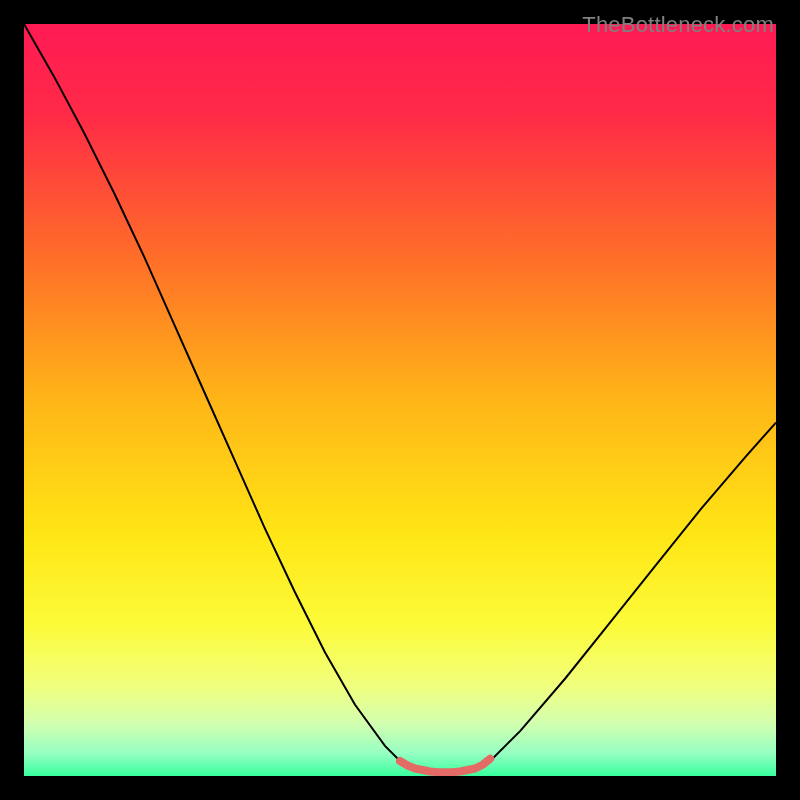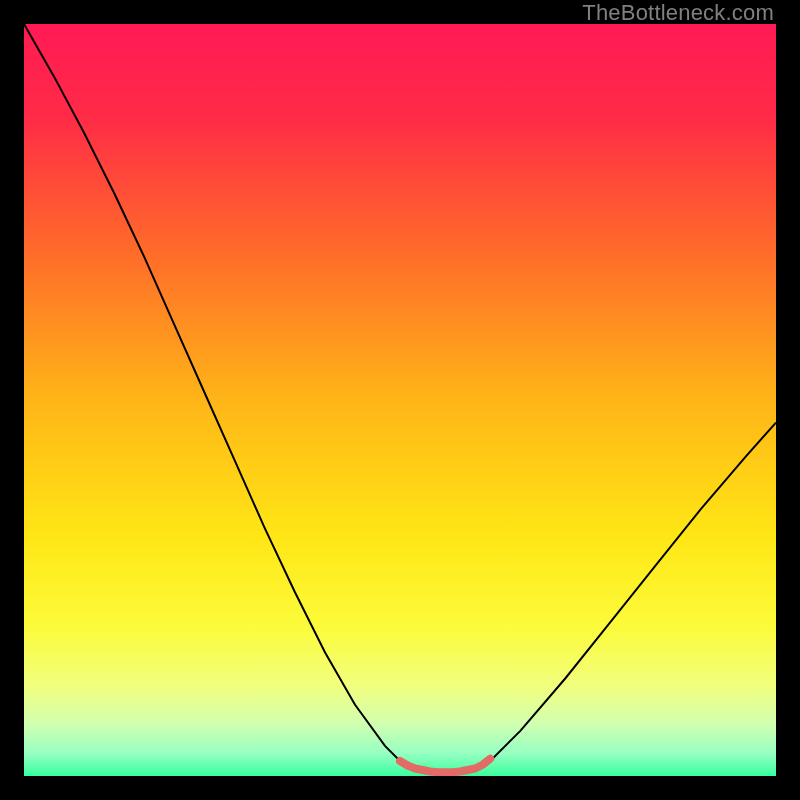--- a/index.html
+++ b/index.html
@@ -14,21 +14,21 @@
   .frame {
     position: absolute;
     left: 24px;
     top: 24px;
     width: 752px;
     height: 752px;
     background: #000;
   }
   .watermark {
     position: absolute;
-    top: 0;
+    top: 12px;
     right: 26px;
     color: #808080;
     font-size: 22px;
     font-weight: 400;
     letter-spacing: 0.2px;
   }
   svg {
     display: block;
   }
 </style>

